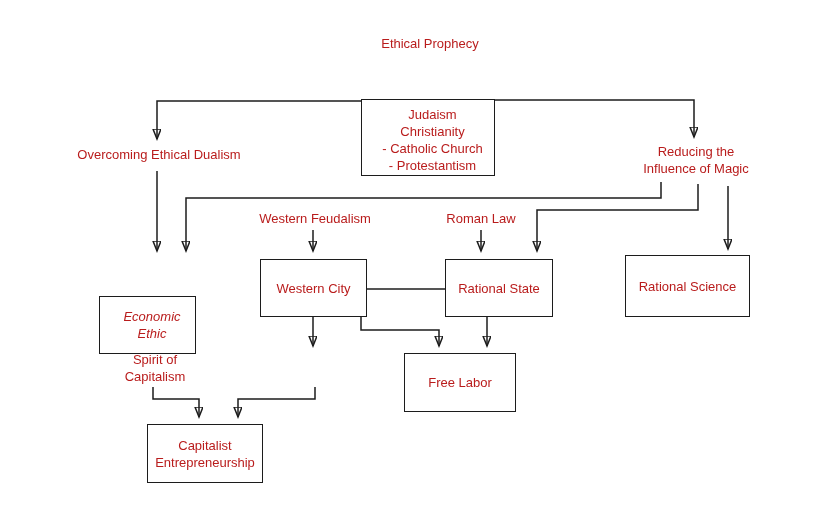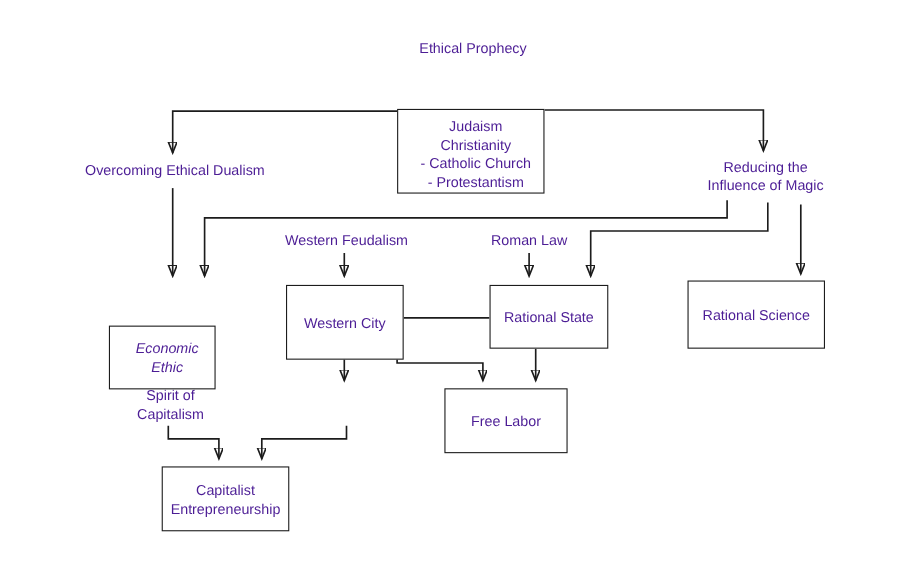--- a/index.html
+++ b/index.html
@@ -6,21 +6,21 @@
     margin: 0;
     padding: 0;
     background: #ffffff;
   }
   .canvas {
     position: relative;
     width: 818px;
     height: 512px;
     background: #ffffff;
     font-family: "Liberation Sans", sans-serif;
-    color: #4c1d95;
+    color: #b91c1c;
     overflow: hidden;
   }
   .edges {
     position: absolute;
     left: 0;
     top: 0;
     width: 818px;
     height: 512px;
   }
   .edges path {
@@ -104,21 +104,21 @@
 
 
   <div class="node-box left-text pad-top-sm" style="left:361px; top:62px; width:134px; height:77px;">Judaism
 Christianity
 - Catholic Church
 - Protestantism</div>
 
   <div class="node-box left-text" style="left:99px; top:259px; width:97px; height:58px;font-style:italic;">Economic
 Ethic</div>
 
-  <div class="node-box centered" style="left:260px; top:259px; width:107px; height:68px;">Western City</div>
+  <div class="node-box centered" style="left:260px; top:259px; width:107px; height:58px;">Western City</div>
 
   <div class="node-box centered" style="left:445px; top:259px; width:108px; height:58px;">Rational State</div>
 
   <div class="node-box centered" style="left:625px; top:255px; width:125px; height:62px;">Rational Science</div>
 
   <div class="node-box centered" style="left:404px; top:353px; width:112px; height:59px;">Free Labor</div>
 
   <div class="node-box centered" style="left:147px; top:424px; width:116px; height:59px;">Capitalist
 Entrepreneurship</div>
 

